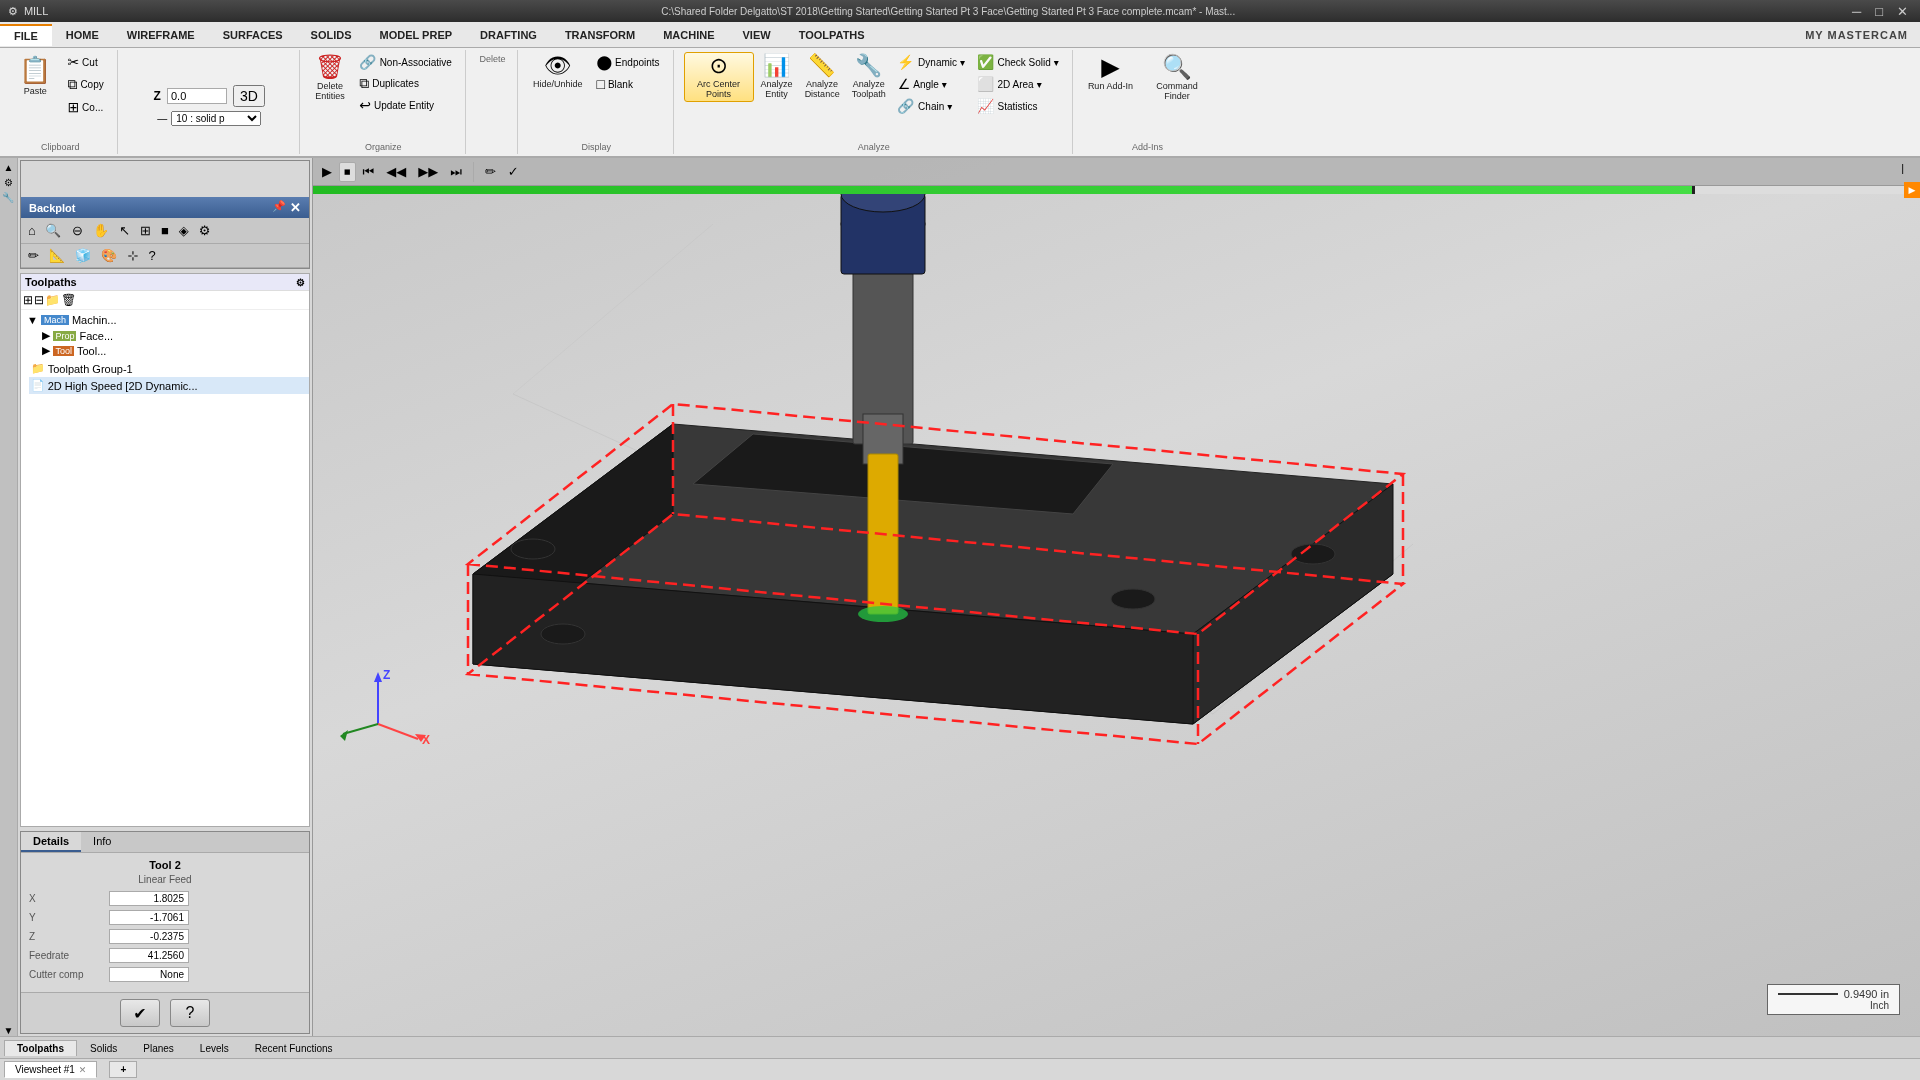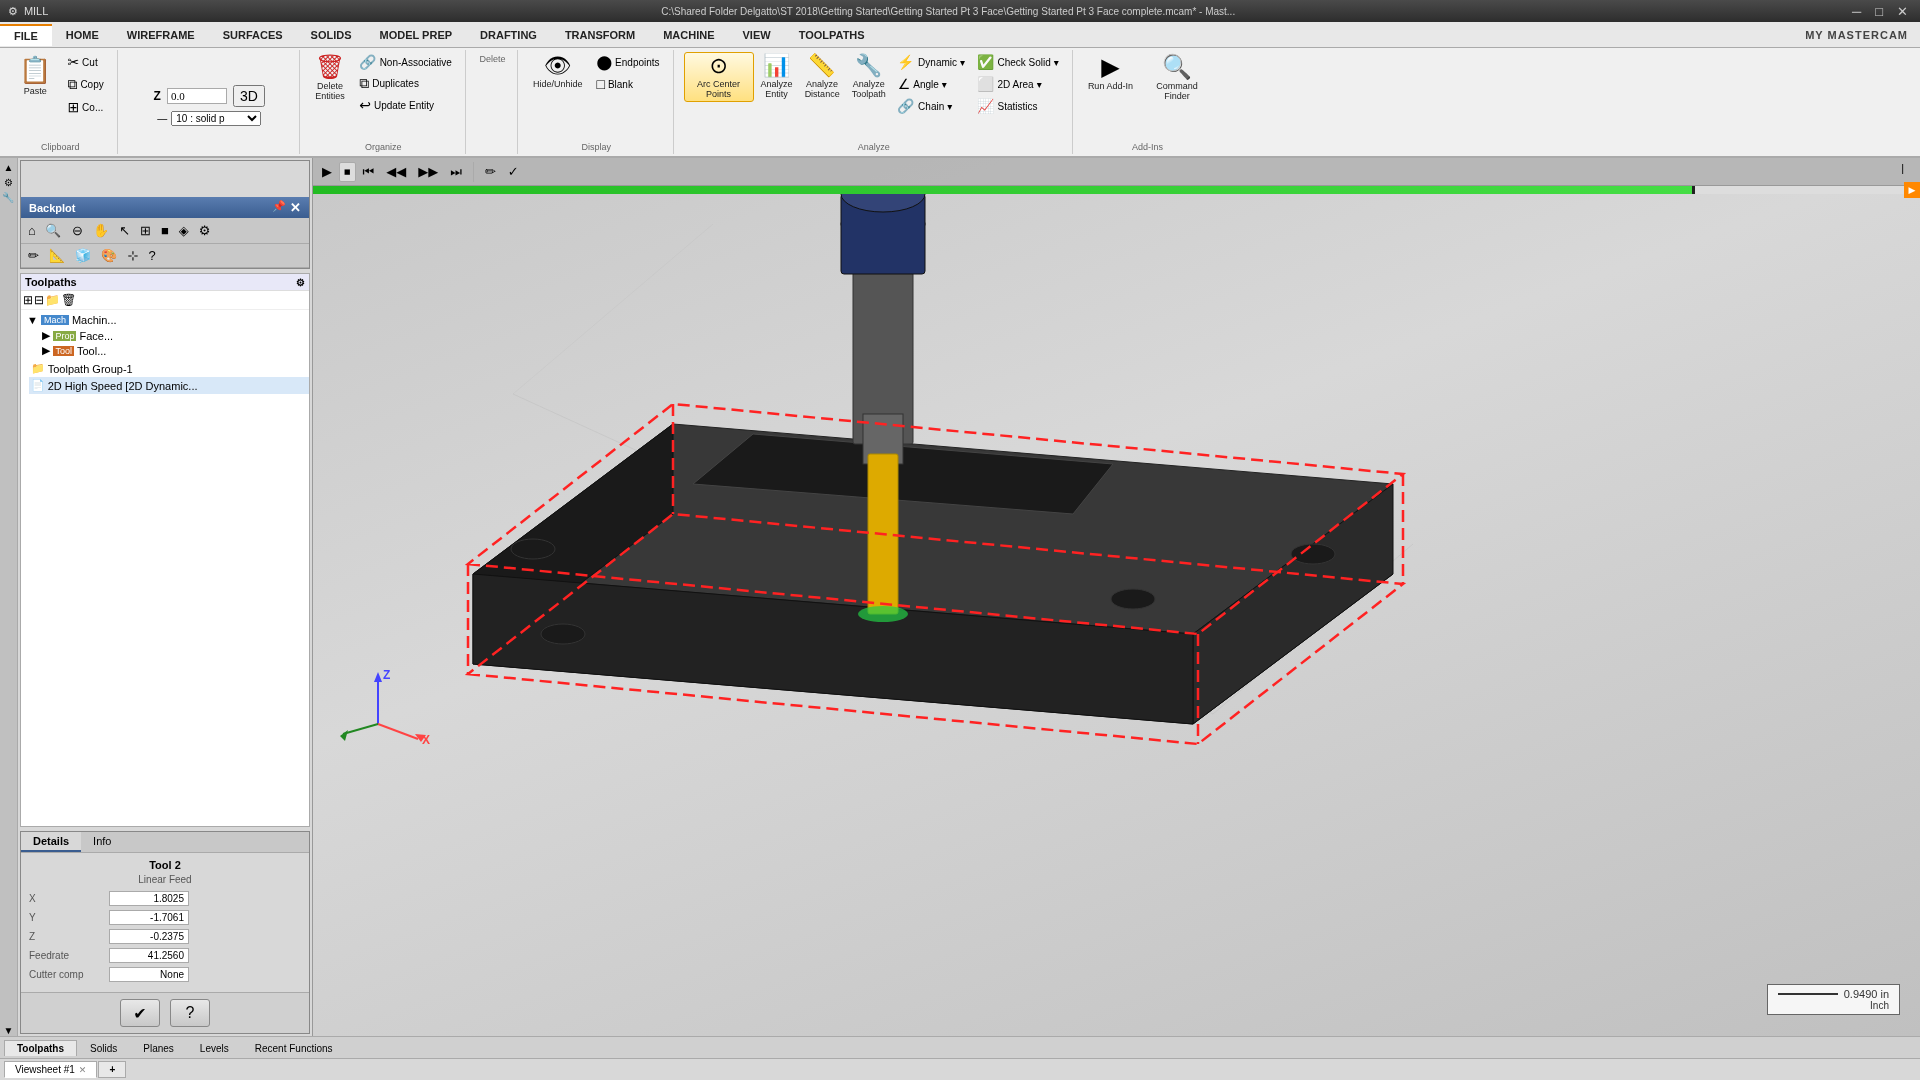--- a/index.html
+++ b/index.html
@@ -221,21 +221,21 @@
       align-items: center;
       padding-left: 8px;
       border-top: 1px solid #aaa;
     }
     .viewsheet-tab {
       padding: 2px 10px;
       border: 1px solid #aaa;
       background: #e8e8e8;
       font-size: 10px;
       cursor: pointer;
-      margin-right: 1px;
+      margin-right: 12px;
       display: flex; align-items: center; gap: 4px;
     }
     .viewsheet-tab.active { background: #fff; border-bottom: 1px solid #fff; }
 
     
     #bottom-tabs {
       height: 22px;
       background: #d0d0d0;
       display: flex;
       align-items: center;
@@ -260,21 +260,21 @@
       flex-direction: column;
       align-items: center;
       cursor: pointer;
       padding: 3px 6px;
       border-radius: 3px;
       border: 1px solid transparent;
       min-width: 45px;
     }
     .ribbon-big-btn .big-icon { font-size: 26px; line-height: 1.1; }
     .ribbon-big-btn .btn-label { font-size: 9px; color: #222; margin-top: 1px; }
-    .z-input { width: 60px; font-size: 11px; border: 1px solid #aaa; padding: 1px 3px; font-family: Liberation Serif, serif; }
+    .z-input { width: 60px; font-size: 11px; border: 1px solid #aaa; padding: 1px 3px; }
 
     
     #mastercam-logo {
       margin-left: auto;
       padding-right: 12px;
       font-size: 11px;
       font-weight: bold;
       color: #444;
       letter-spacing: 1px;
     }

